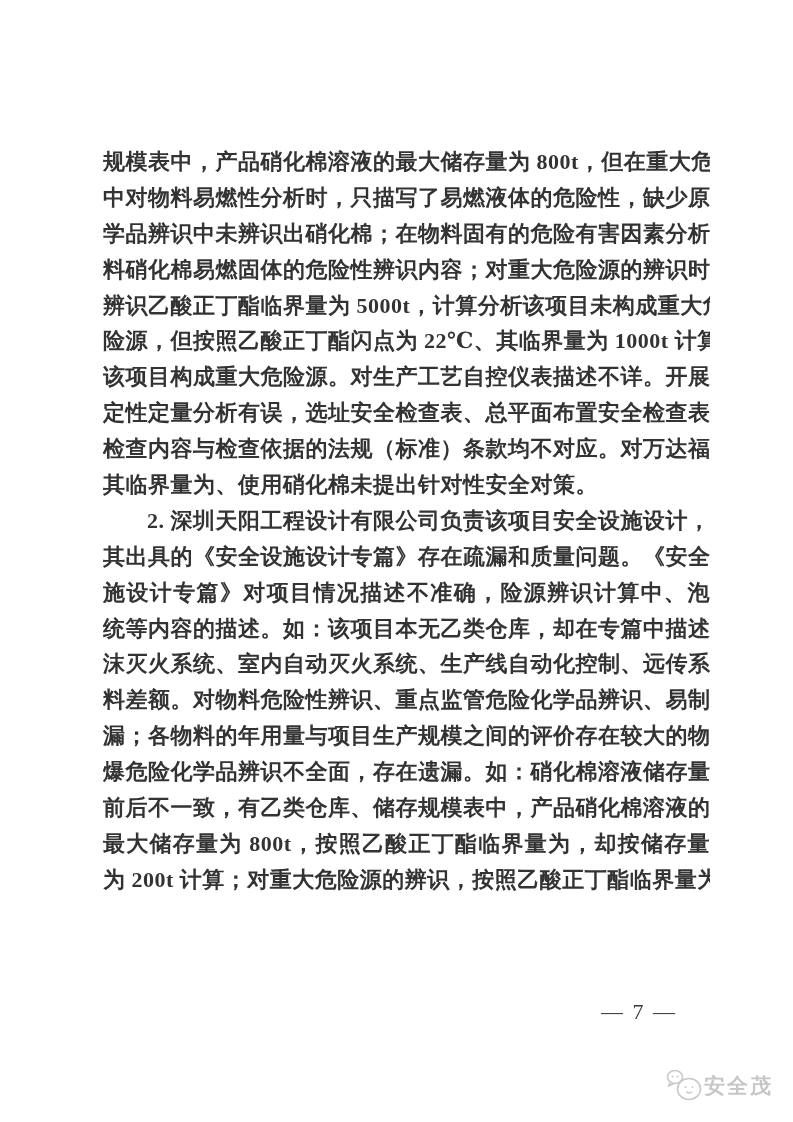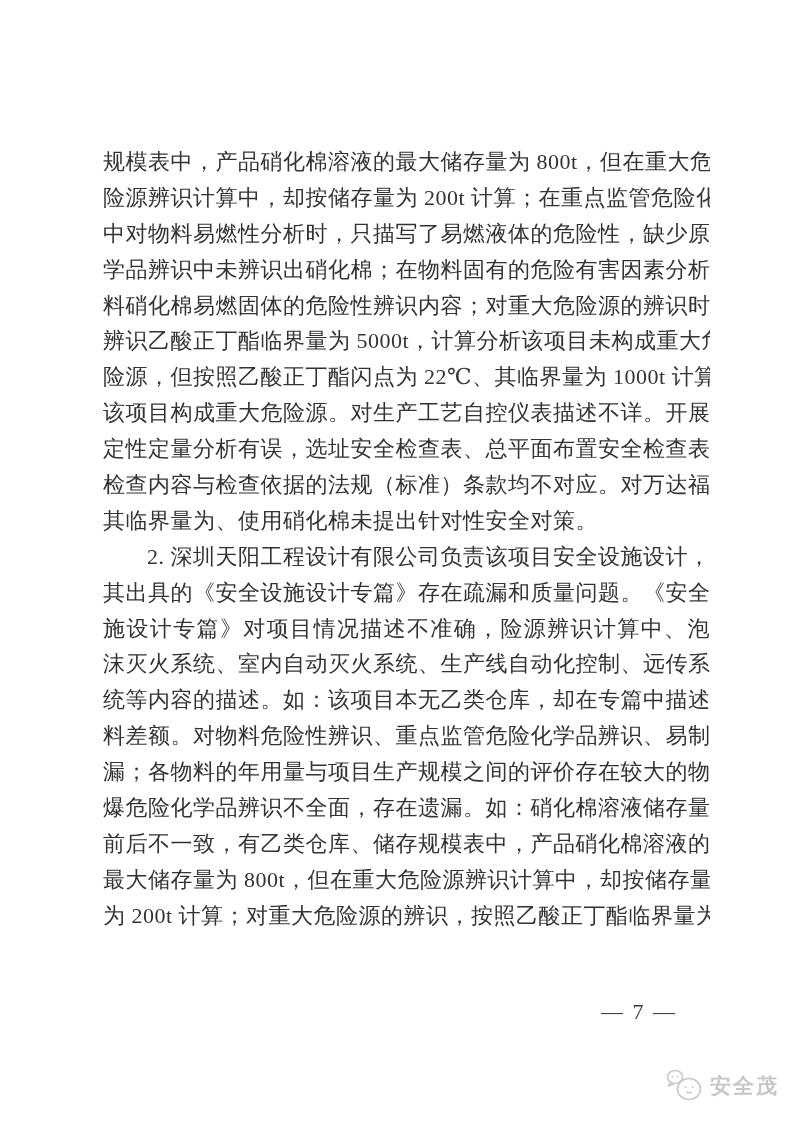--- a/index.html
+++ b/index.html
@@ -24,20 +24,21 @@
     line-height: 35.9px;
     color: #333333;
     letter-spacing: 0.5px;
   }
   .line {
     text-align: justify;
     text-align-last: justify;
     height: 35.9px;
     overflow: hidden;
     white-space: nowrap;
+    font-weight: bold;
   }
   .line.para-last {
     text-align-last: left;
   }
   .line.indent {
     text-indent: 2em;
   }
   .page-number {
     position: absolute;
     top: 999px;
@@ -46,21 +47,20 @@
     color: #3a3a3a;
     letter-spacing: 2px;
     white-space: nowrap;
   }
   .watermark {
     position: absolute;
     left: 664px;
     top: 1066px;
     display: flex;
     align-items: center;
-    gap: 6px;
   }
   .watermark-logo {
     width: 40px;
     height: 40px;
     flex: 0 0 auto;
   }
   .watermark-text {
     font-family: "Liberation Sans", "DejaVu Sans", sans-serif;
     font-size: 21px;
     font-weight: bold;
@@ -69,40 +69,39 @@
     white-space: nowrap;
   }
 </style>
 </head>
 <body>
 
 <div class="page">
 
   <div class="body-text">
     <div class="line">规模表中，产品硝化棉溶液的最大储存量为 800t，但在重大危</div>
-    <div class="line">险源辨识计算中，却按储存量为 200t 计算；在重点监管危险化</div>
     <div class="line">中对物料易燃性分析时，只描写了易燃液体的危险性，缺少原</div>
     <div class="line">学品辨识中未辨识出硝化棉；在物料固有的危险有害因素分析</div>
     <div class="line">料硝化棉易燃固体的危险性辨识内容；对重大危险源的辨识时，</div>
     <div class="line">辨识乙酸正丁酯临界量为 5000t，计算分析该项目未构成重大危</div>
     <div class="line">险源，但按照乙酸正丁酯闪点为 22℃、其临界量为 1000t 计算，</div>
     <div class="line">该项目构成重大危险源。对生产工艺自控仪表描述不详。开展</div>
     <div class="line">定性定量分析有误，选址安全检查表、总平面布置安全检查表，</div>
     <div class="line">检查内容与检查依据的法规（标准）条款均不对应。对万达福</div>
     <div class="line para-last">其临界量为、使用硝化棉未提出针对性安全对策。</div>
     <div class="line indent">2. 深圳天阳工程设计有限公司负责该项目安全设施设计，</div>
     <div class="line">其出具的《安全设施设计专篇》存在疏漏和质量问题。《安全设</div>
     <div class="line">施设计专篇》对项目情况描述不准确，险源辨识计算中、泡</div>
+    <div class="line">统等内容的描述。如：该项目本无乙类仓库，却在专篇中描述</div>
     <div class="line">沫灭火系统、室内自动灭火系统、生产线自动化控制、远传系</div>
-    <div class="line">统等内容的描述。如：该项目本无乙类仓库，却在专篇中描述</div>
     <div class="line">料差额。对物料危险性辨识、重点监管危险化学品辨识、易制</div>
     <div class="line">漏；各物料的年用量与项目生产规模之间的评价存在较大的物</div>
     <div class="line">爆危险化学品辨识不全面，存在遗漏。如：硝化棉溶液储存量</div>
     <div class="line">前后不一致，有乙类仓库、储存规模表中，产品硝化棉溶液的</div>
-    <div class="line">最大储存量为 800t，但在重大危险源辨识计算中，却按储存量</div>
+    <div class="line">最大储存量为 800t，按照乙酸正丁酯临界量为，却按储存量</div>
     <div class="line">为 200t 计算；对重大危险源的辨识，按照乙酸正丁酯临界量为</div>
   </div>
 
   <div class="page-number">— 7 —</div>
 
   <div class="watermark">
     <svg class="watermark-logo" viewBox="0 0 40 40" fill="none" xmlns="http://www.w3.org/2000/svg">
 
       <ellipse cx="11" cy="11" rx="7.5" ry="6.5" stroke="#c9c9c9" stroke-width="1.6"></ellipse>
       <path d="M6.5 16 L4.5 20 L10 17.5" stroke="#c9c9c9" stroke-width="1.6" stroke-linejoin="round"></path>

